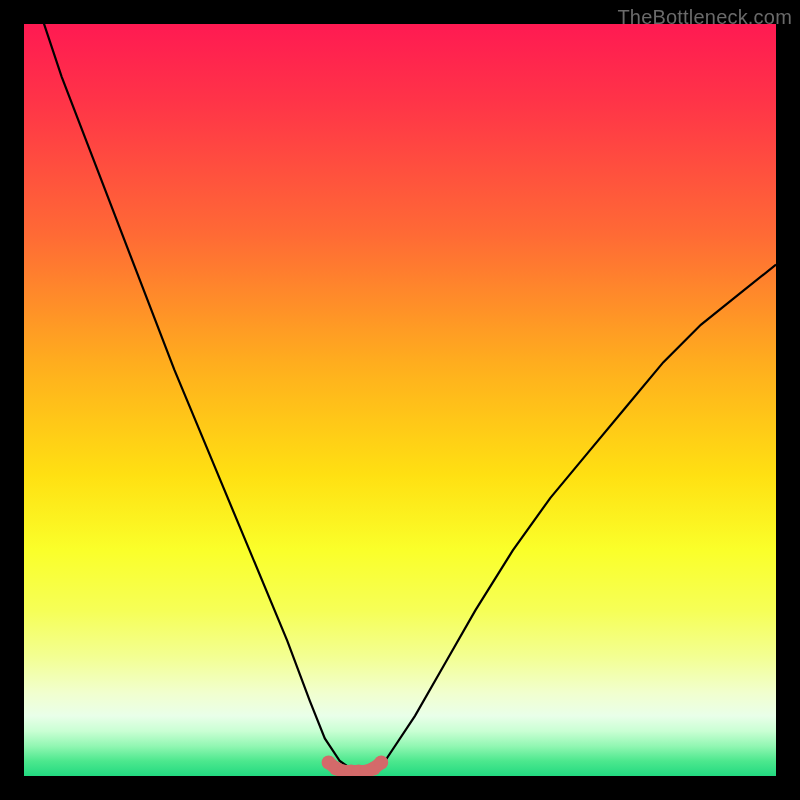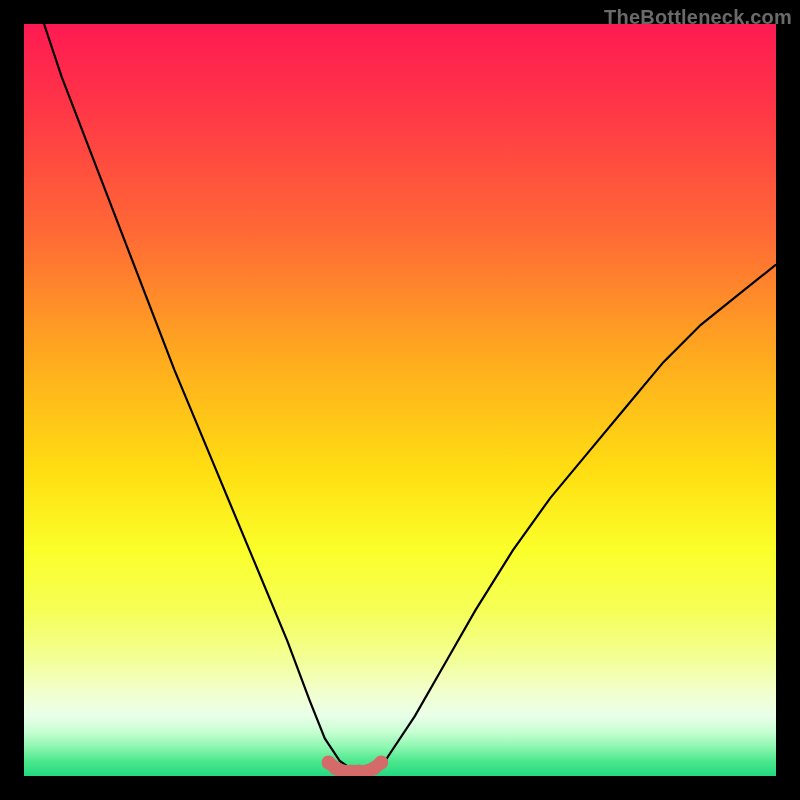--- a/index.html
+++ b/index.html
@@ -50,21 +50,20 @@
   }
   .watermark {
     position: absolute;
     top: 6px;
     right: 8px;
     font-family: Arial, Helvetica, sans-serif;
     font-size: 20px;
     color: #6a6a6a;
     letter-spacing: 0.2px;
     user-select: none;
-    font-weight: bold;
   }
 </style>
 </head>
 <body>
 
 <div class="frame">
   <div class="watermark">TheBottleneck.com</div>
 
   <div class="plot-area">
     <div class="gradient"></div>

